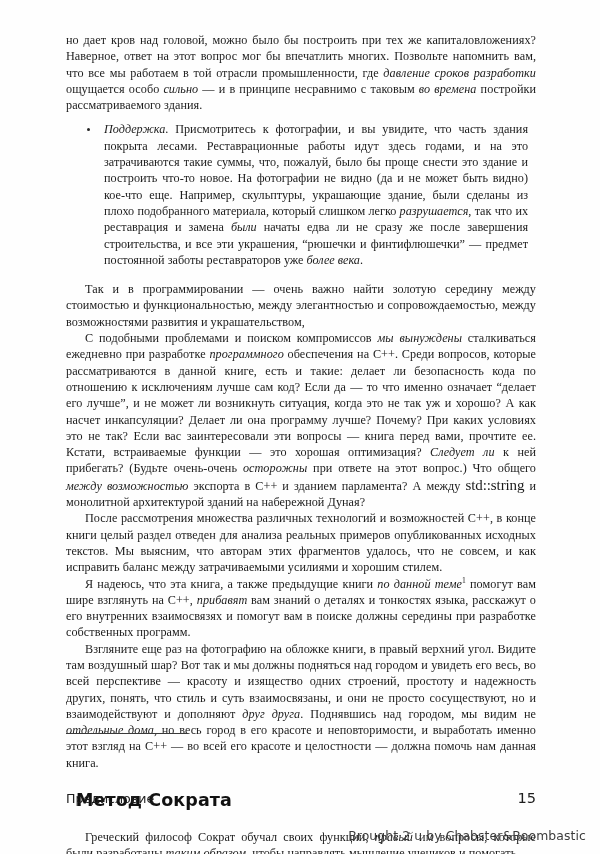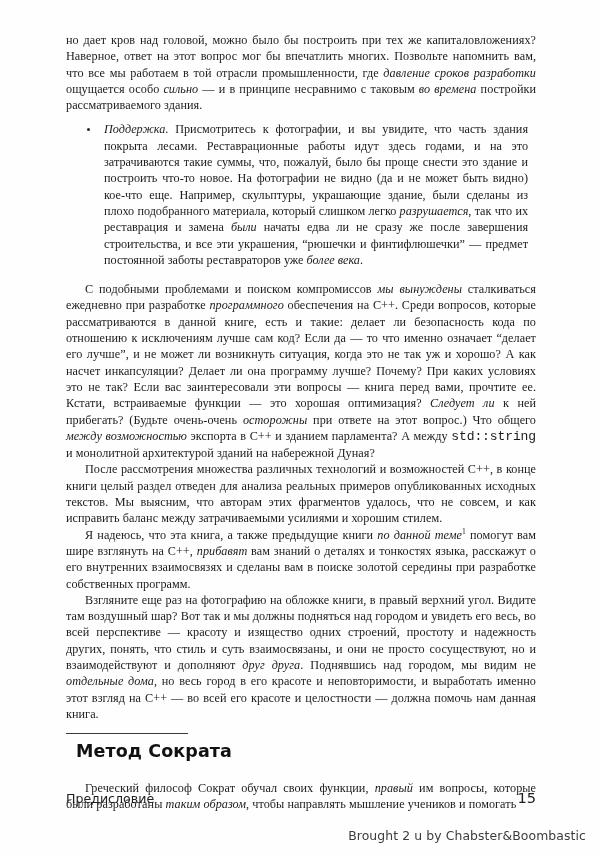--- a/index.html
+++ b/index.html
@@ -70,22 +70,22 @@
     margin: 0;
     text-align: justify;
     font-size: 12.2px;
     line-height: 16.3px;
     color: #1b1b1b;
   }
 
   i, .ital { font-style: italic; }
 
   .mono {
-    font-family: Liberation Mono, monospace;
-    font-size: 13px;
+    font-family: Liberation Serif, serif;
+    font-size: 15px;
     letter-spacing: -0.1px;
   }
 
   .gap-sm { height: 5px; }
   .gap-md { height: 9px; }
 
   h2.section-head {
     font-family: "DejaVu Sans", "Liberation Sans", sans-serif;
     font-size: 17.5px;
     font-weight: bold;
@@ -164,26 +164,27 @@
 
     <ul class="bullet-block">
       <li class="bullet-item">
         <span class="bullet-dot"></span>
         <p><i>Поддержка</i><span>. Присмотритесь к фотографии, и вы увидите, что часть здания покрыта лесами. Реставрационные работы идут здесь годами, и на это затрачиваются такие суммы, что, пожалуй, было бы проще снести это здание и построить что-то новое. На фотографии не видно (да и не может быть видно) кое-что еще. Например, скульптуры, украшающие здание, были сделаны из плохо подобранного материала, который слишком легко </span><i>разрушается</i><span>, так что их реставрация и замена </span><i>были</i><span> начаты едва ли не сразу же после завершения строительства, и все эти украшения, “рюшечки и финтифлюшечки” — предмет постоянной заботы реставраторов уже </span><i>более века</i><span>.</span></p>
       </li>
     </ul>
 
     <div class="gap-sm"></div>
 
+    <p class="body-par indent"><span>Так и в программировании — очень важно найти золотую середину между стоимостью и функциональностью, между элегантностью и сопровождаемостью, между возможностями развития и украшательством,</span></p>
 
     <p class="body-par indent"><span>С подобными проблемами и поиском компромиссов </span><i>мы вынуждены</i><span> сталкиваться ежедневно при разработке </span><i>программного</i><span> обеспечения на C++. Среди вопросов, которые рассматриваются в данной книге, есть и такие: делает ли безопасность кода по отношению к исключениям лучше сам код? Если да — то что именно означает “делает его лучше”, и не может ли возникнуть ситуация, когда это не так уж и хорошо? А как насчет инкапсуляции? Делает ли она программу лучше? Почему? При каких условиях это не так? Если вас заинтересовали эти вопросы — книга перед вами, прочтите ее. Кстати, встраиваемые функции — это хорошая оптимизация? </span><i>Следует ли</i><span> к ней прибегать? (Будьте очень-очень </span><i>осторожны</i><span> при ответе на этот вопрос.) Что общего </span><i>между</i><span> </span><i>возможностью</i><span> экспорта в C++ и зданием парламента? А между </span><span class="mono">std::string</span><span> и монолитной архитектурой зданий на набережной Дуная?</span></p>
 
     <p class="body-par indent"><span>После рассмотрения множества различных технологий и возможностей C++, в конце книги целый раздел отведен для анализа реальных примеров опубликованных исходных текстов. Мы выясним, что авторам этих фрагментов удалось, что не совсем, и как исправить баланс между затрачиваемыми усилиями и хорошим стилем.</span></p>
 
-    <p class="body-par indent"><span>Я надеюсь, что эта книга, а также предыдущие книги </span><i>по данной теме</i><sup class="fn-ref">1</sup><span> помогут вам шире взглянуть на C++, </span><i>прибавят</i><span> вам знаний о деталях и тонкостях языка, расскажут о его внутренних взаимосвязях и сделаны вам в поиске золотой середины при разработке собственных программ.</span></p>
+    <p class="body-par indent"><span>Я надеюсь, что эта книга, а также предыдущие книги </span><i>по данной теме</i><sup class="fn-ref">1</sup><span> помогут вам шире взглянуть на C++, </span><i>прибавят</i><span> вам знаний о деталях и тонкостях языка, расскажут о его внутренних взаимосвязях и помогут вам в поиске должны середины при разработке собственных программ.</span></p>
 
     <p class="body-par indent"><span>Взгляните еще раз на фотографию на обложке книги, в правый верхний угол. Видите там воздушный шар? Вот так и мы должны подняться над городом и увидеть его весь, во всей перспективе — красоту и изящество одних строений, простоту и надежность других, понять, что стиль и суть взаимосвязаны, и они не просто сосуществуют, но и взаимодействуют и дополняют </span><i>друг друга</i><span>. Поднявшись над городом, мы видим не </span><i>отдельные дома</i><span>, но весь город в его красоте и неповторимости, и выработать именно этот взгляд на C++ — во всей его красоте и целостности — должна помочь нам данная книга.</span></p>
 
     <div class="gap-md"></div>
 
     <h2 class="section-head">Метод Сократа</h2>
 
     <div class="gap-md"></div>
 
     <p class="body-par indent"><span>Греческий философ Сократ обучал своих функции, </span><i>правый</i><span> им вопросы, которые были разработаны </span><i>таким образом</i><span>, чтобы направлять мышление учеников и помогать</span></p>

